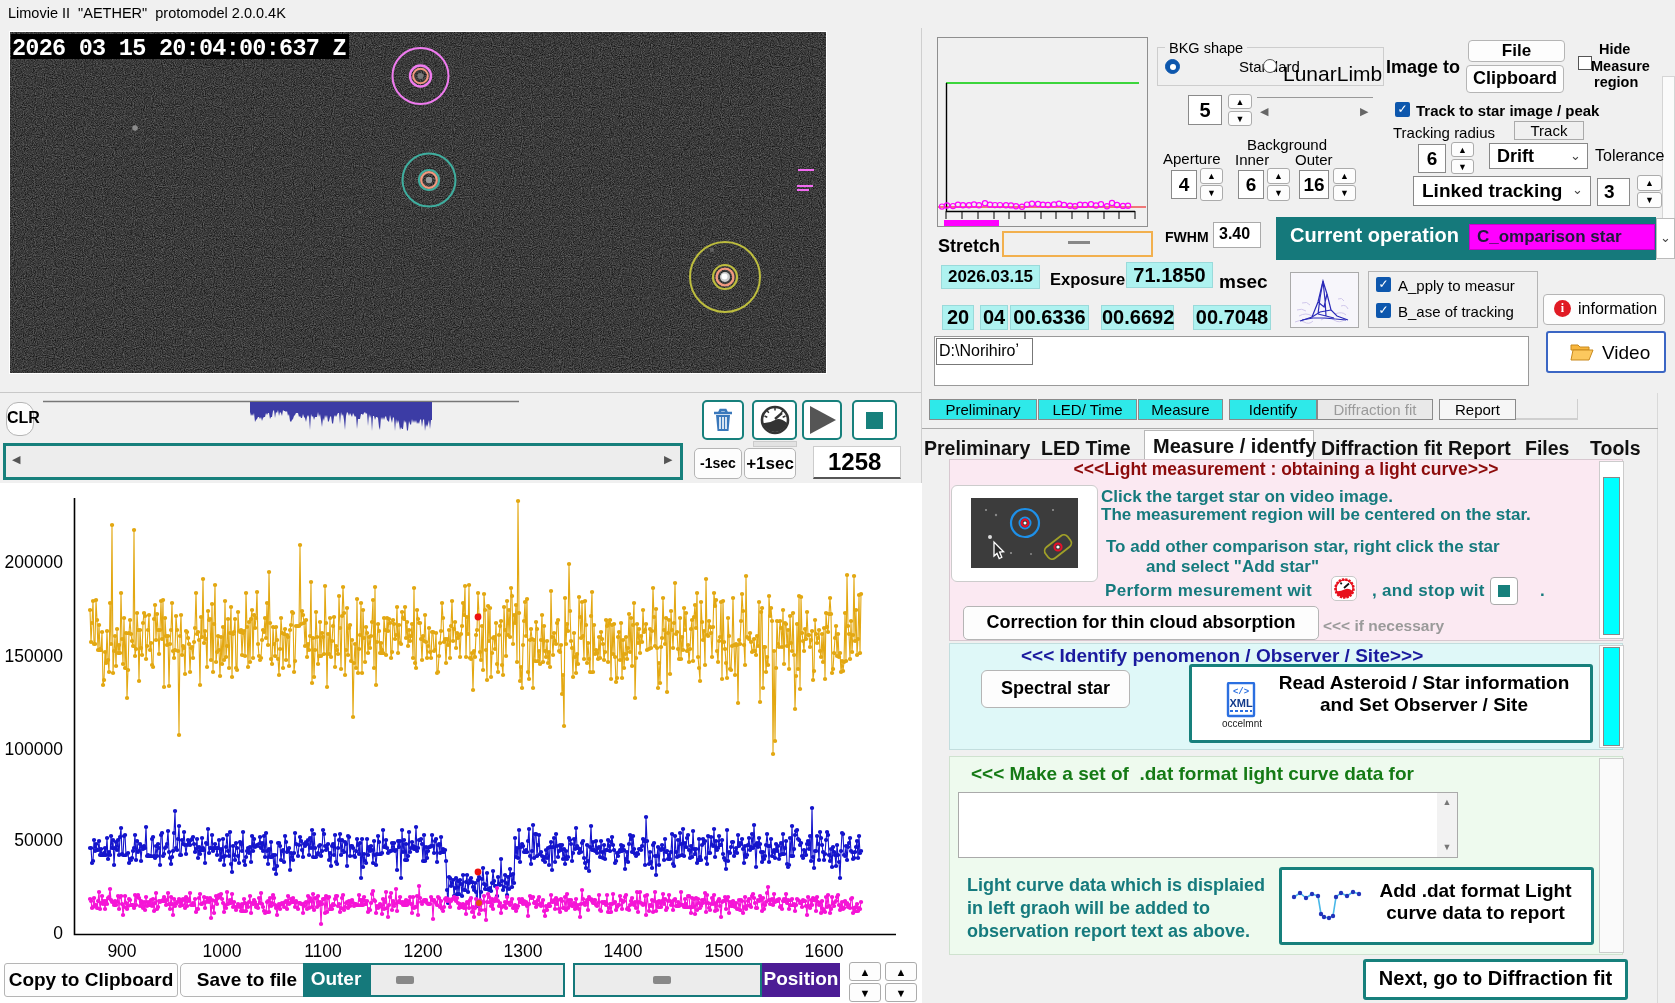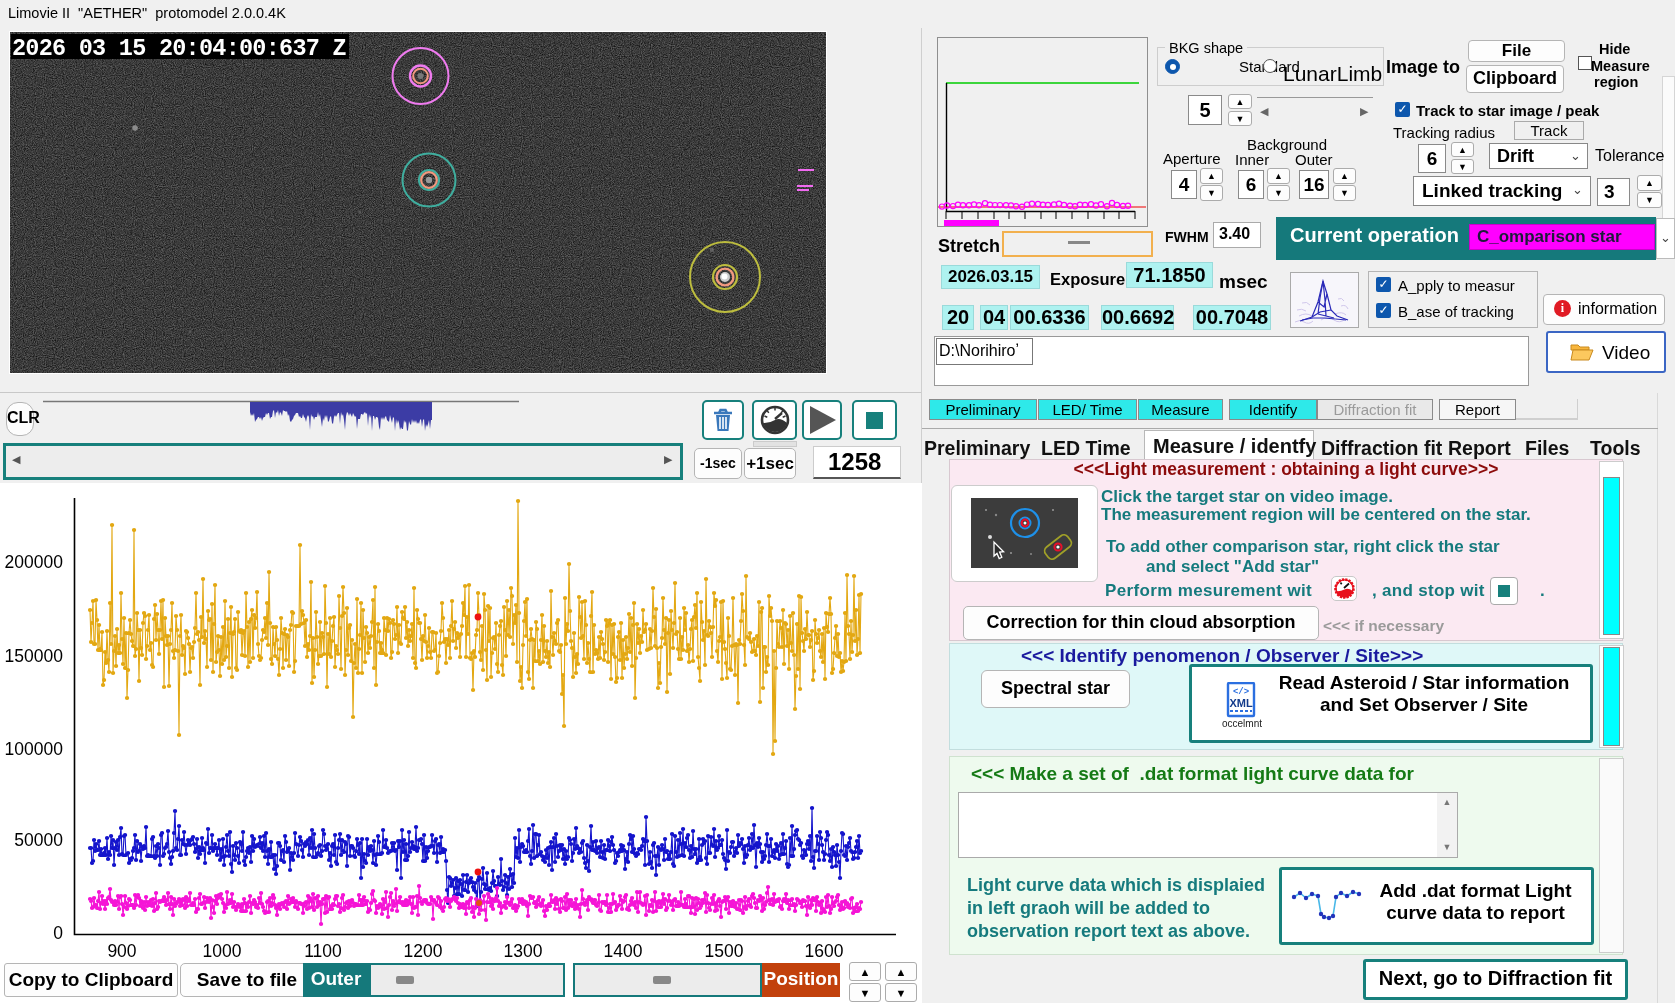--- a/index.html
+++ b/index.html
@@ -405,17 +405,17 @@
 <circle cx="479" cy="903" r="3" fill="#e05510"></circle>
 </svg>
 
 <div class="btn" style="left:4px;top:963px;width:174px;height:34px;font-size:19px;line-height:31px;border-radius:3px">Copy to Clipboard</div>
 <div class="btn" style="left:180px;top:963px;width:134px;height:34px;font-size:19px;line-height:31px;border-radius:5px">Save to file</div>
 <div class="ab" style="left:303px;top:963px;width:66px;height:34px;background:#15797b;color:#fff;font-size:19px;font-weight:bold;text-align:center;line-height:32px">Outer</div>
 <div class="ab" style="left:369px;top:963px;width:196px;height:34px;background:#ececec;border:2px solid #15797b"></div>
 <div class="ab" style="left:396px;top:976px;width:18px;height:8px;background:#888;border-radius:2px"></div>
 <div class="ab" style="left:573px;top:963px;width:189px;height:34px;background:#ececec;border:2px solid #15797b"></div>
 <div class="ab" style="left:653px;top:976px;width:18px;height:8px;background:#888;border-radius:2px"></div>
-<div class="ab" style="left:762px;top:963px;width:78px;height:34px;background:#c2410c;color:#fff;font-size:19px;font-weight:bold;text-align:center;line-height:32px">Position</div>
+<div class="ab" style="left:762px;top:963px;width:78px;height:34px;background:#4c1d95;color:#fff;font-size:19px;font-weight:bold;text-align:center;line-height:32px">Position</div>
 <div class="arrbtn" style="left:849px;top:962px;width:32px;height:19px;font-size:11px;line-height:18px">▲</div>
 <div class="arrbtn" style="left:849px;top:983px;width:32px;height:19px;font-size:11px;line-height:18px">▼</div>
 <div class="arrbtn" style="left:885px;top:962px;width:32px;height:19px;font-size:11px;line-height:18px">▲</div>
 <div class="arrbtn" style="left:885px;top:983px;width:32px;height:19px;font-size:11px;line-height:18px">▼</div>
 
 </body></html>

